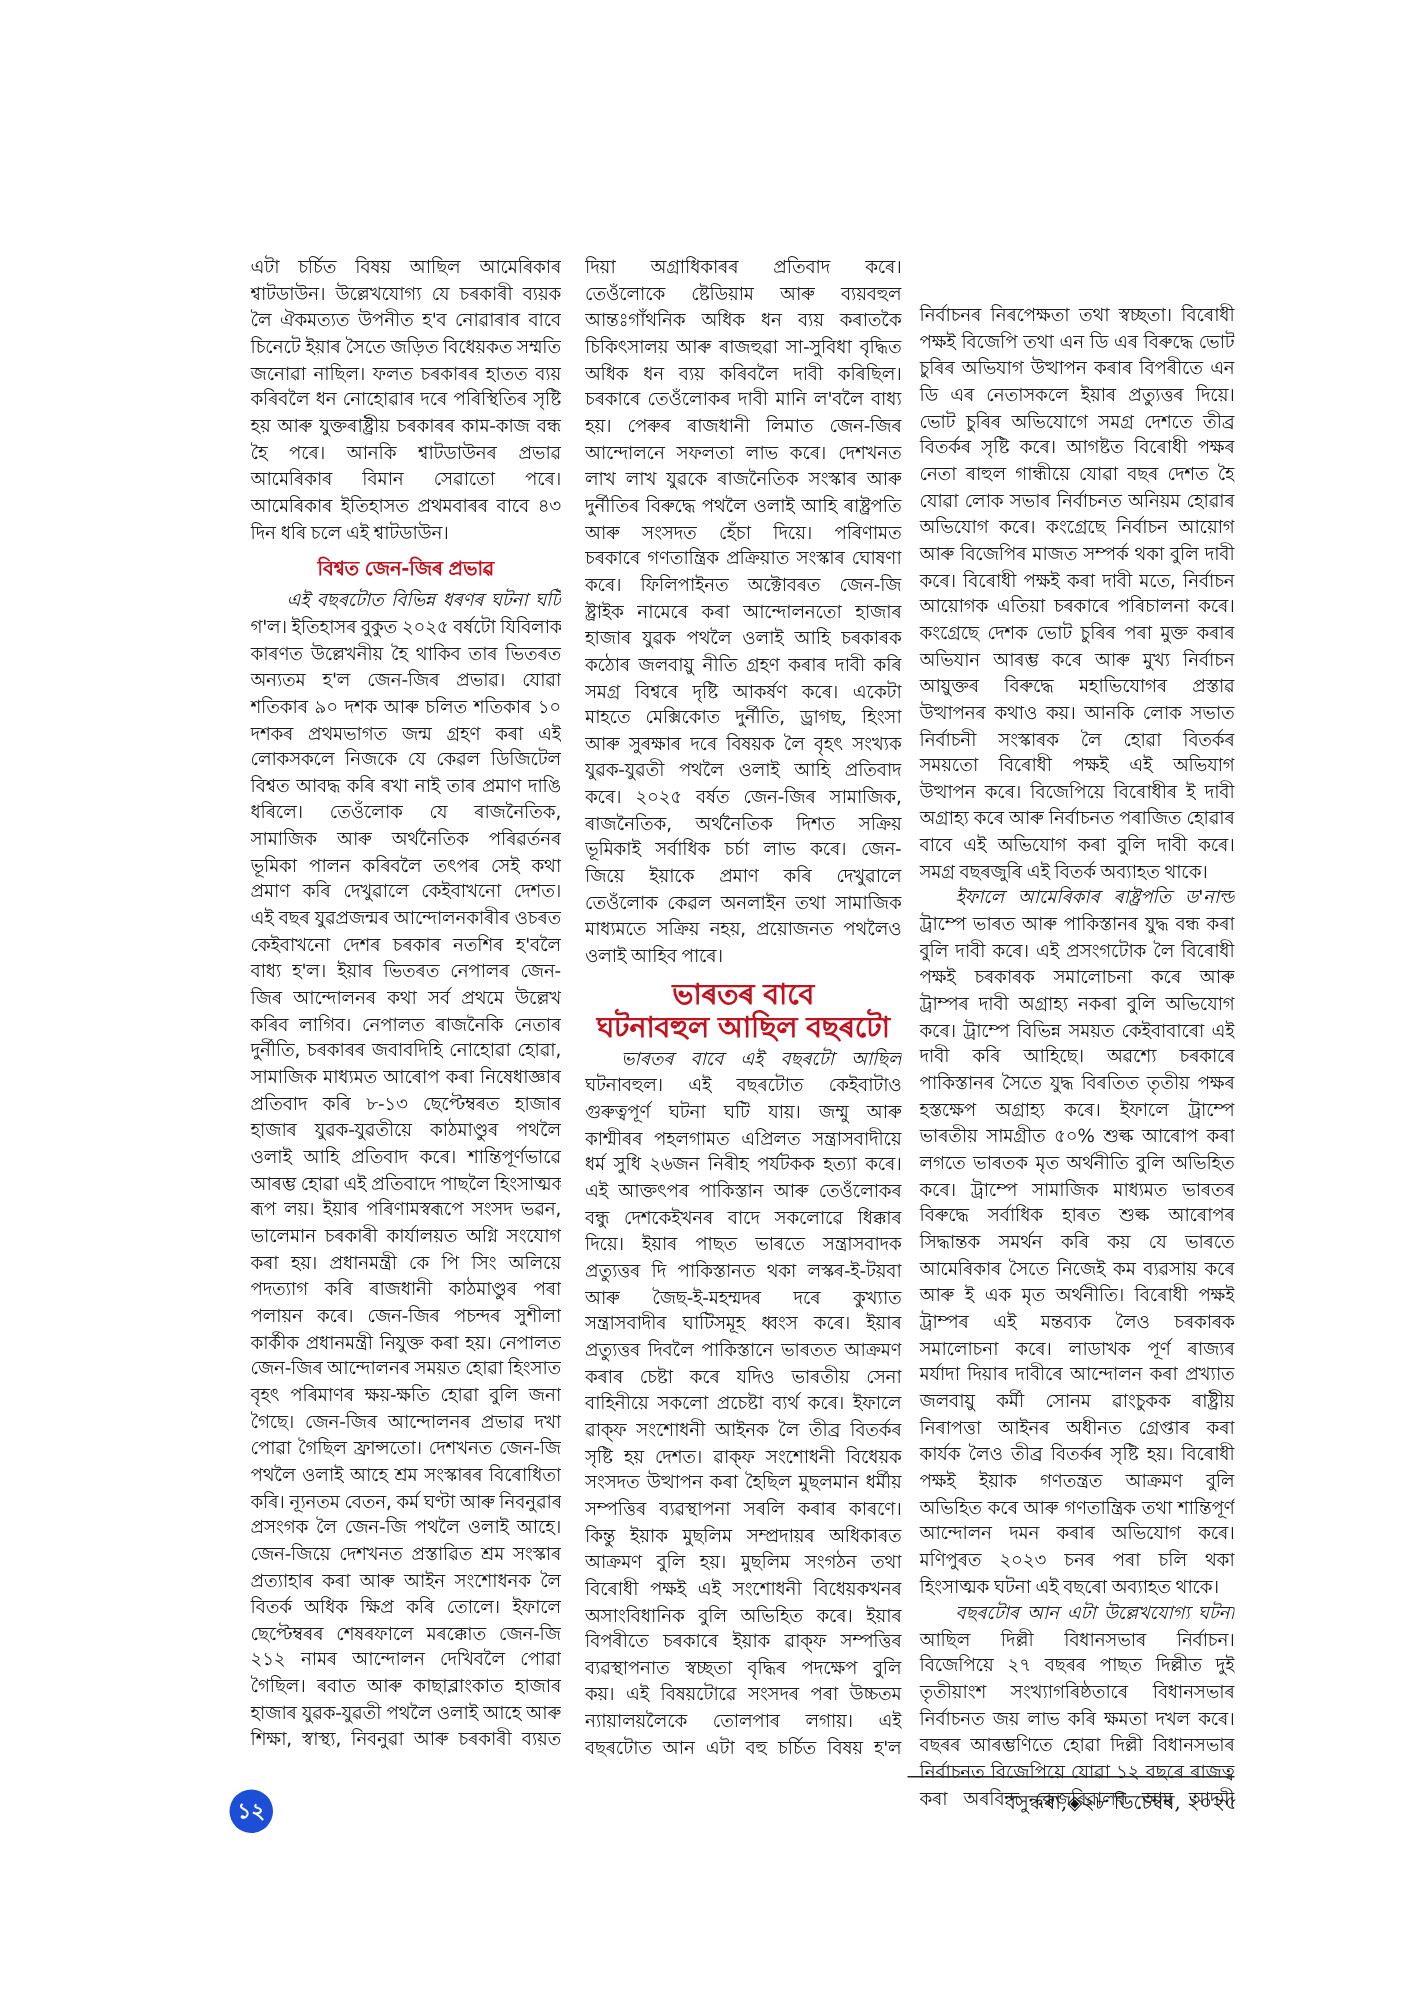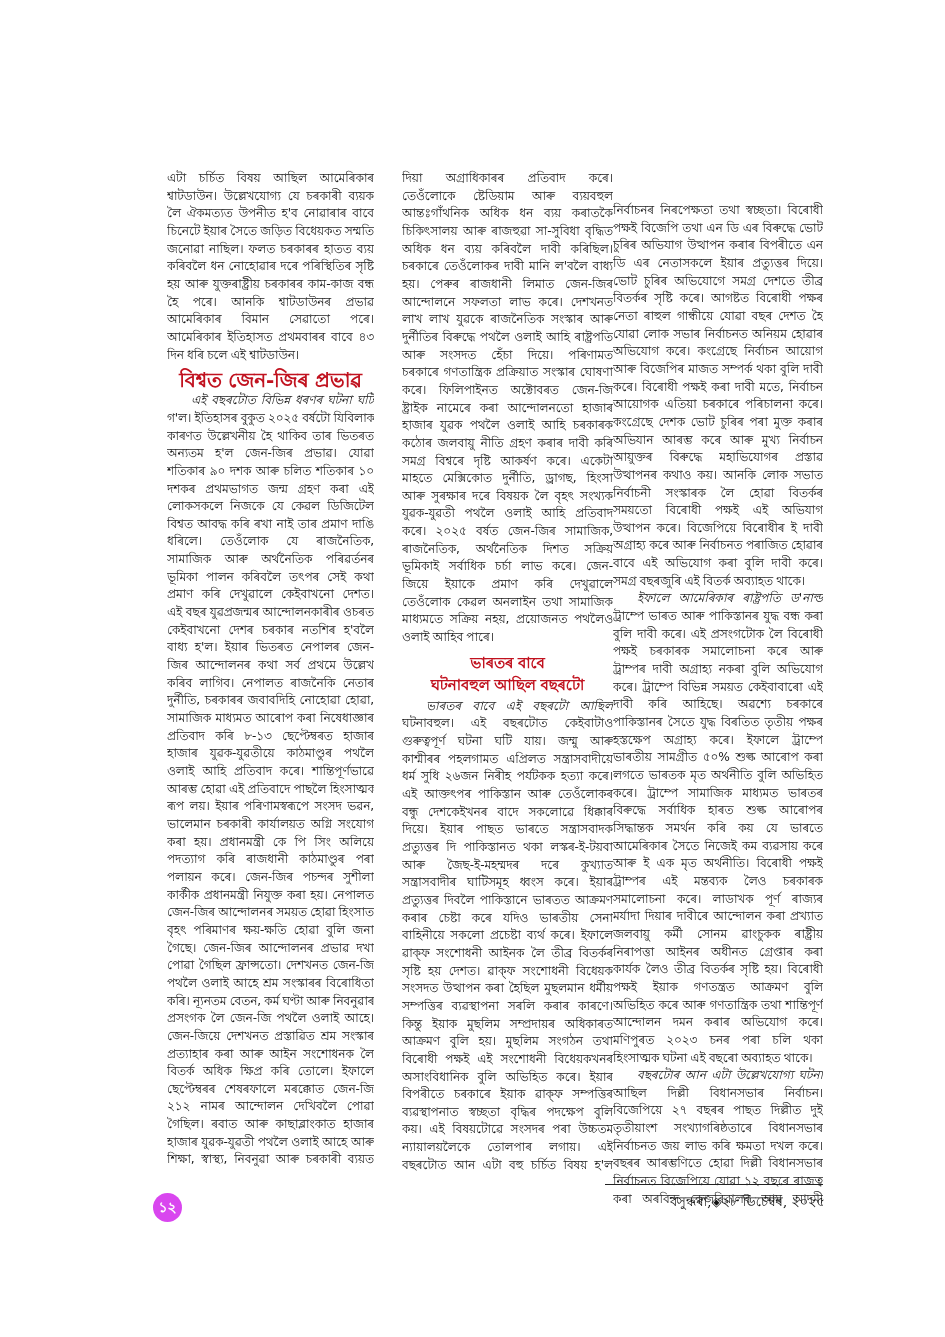--- a/index.html
+++ b/index.html
@@ -6,43 +6,43 @@
   body {
     width: 945px; height: 1337px; background: #ffffff; position: relative; overflow: hidden;
     font-family: "DejaVu Sans", "Liberation Sans", sans-serif; color: #1a1a1a;
   }
   .page { position: absolute; left: 0; top: 12px; width: 907px; height: 1337px; }
   .col {
     position: absolute; top: 158px; font-size: 12.2px; line-height: 17.65px;
     text-align: justify; letter-spacing: -0.15px; word-spacing: -0.5px;
   }
   .col-left { left: 167px; width: 207px; }
-  .col-mid { left: 390px; width: 211px; margin-left: 12px; }
+  .col-mid { left: 390px; width: 211px; }
   .col-right { left: 613px; width: 210px; margin-top: 32px; }
   .line { display: block; white-space: nowrap; overflow: hidden; text-align-last: justify; text-align: justify; }
   .line.last { text-align-last: left; }
   .line.indent { padding-left: 24px; font-style: italic; }
   .heading {
-    color: #c1121f; font-size: 20px; font-weight: bold; text-align: center;
+    color: #c1121f; font-size: 13px; font-weight: bold; text-align: center;
     line-height: 20px; margin: 1px 0 0 0; display: block;
   }
-  .heading.two { font-size: 15px; line-height: 21px; }
+  .heading.two { font-size: 19px; line-height: 21px; }
   .heading-block { margin: 6px 0 2px 0; }
   .footer-rule {
     position: absolute; left: 605px; top: 1172px; width: 218px; height: 0;
     border-top: 1.5px solid #222;
   }
   .footer-text {
     position: absolute; left: 580px; top: 1180px; width: 245px; text-align: right;
     font-family: "DejaVu Serif", "Liberation Serif", serif; font-size: 13px; color: #111;
     white-space: nowrap;
   }
   .page-badge {
     position: absolute; left: 153px; top: 1181px; width: 29px; height: 29px; border-radius: 50%;
-    background: #d946ef; color: #fff; font-size: 14px; font-weight: bold;
+    background: #1d4ed8; color: #fff; font-size: 14px; font-weight: bold;
     display: flex; align-items: center; justify-content: center;
   }
 </style>
 </head>
 <body>
 
 <div class="page">
   <div class="col col-left">
       <div class="para">
         <span class="line">এটা চৰ্চিত বিষয় আছিল আমেৰিকাৰ</span>

